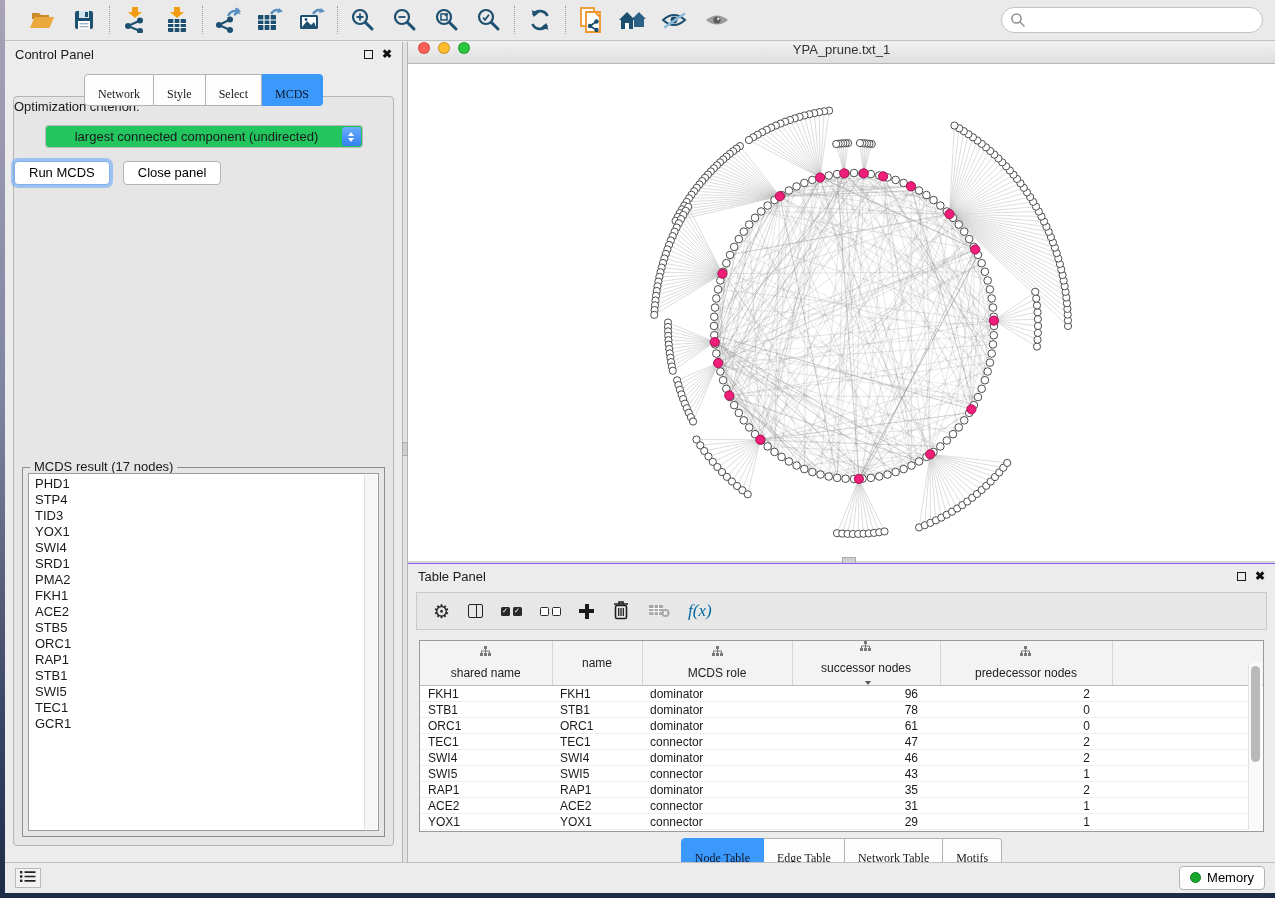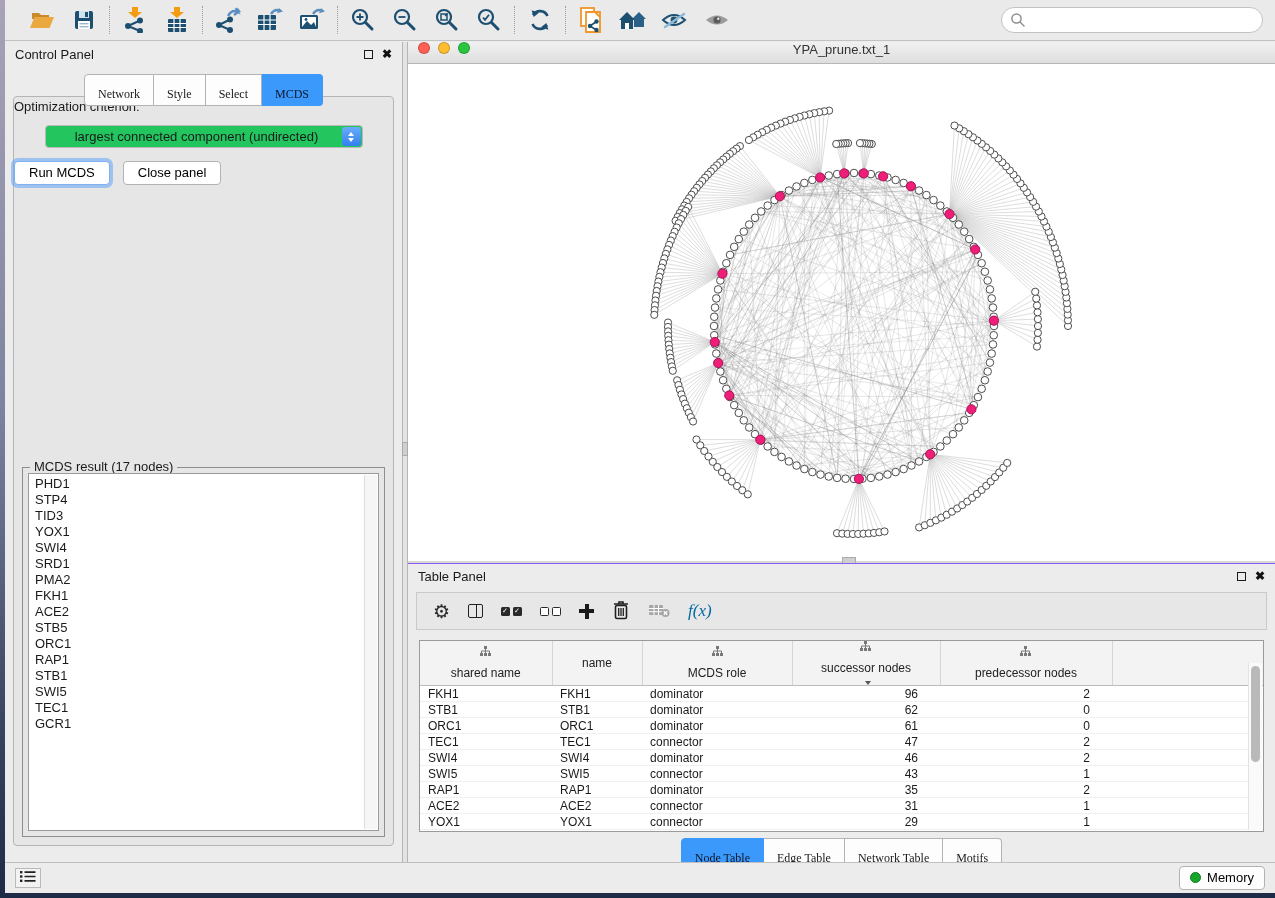--- a/index.html
+++ b/index.html
@@ -1376,21 +1376,21 @@
                   <td>FKH1</td>
                   <td>dominator</td>
                   <td class="num">96</td>
                   <td class="num">2</td>
                   <td></td>
                 </tr>
                 <tr>
                   <td>STB1</td>
                   <td>STB1</td>
                   <td>dominator</td>
-                  <td class="num">62</td>
+                  <td class="num">78</td>
                   <td class="num">0</td>
                   <td></td>
                 </tr>
                 <tr>
                   <td>ORC1</td>
                   <td>ORC1</td>
                   <td>dominator</td>
                   <td class="num">61</td>
                   <td class="num">0</td>
                   <td></td>

